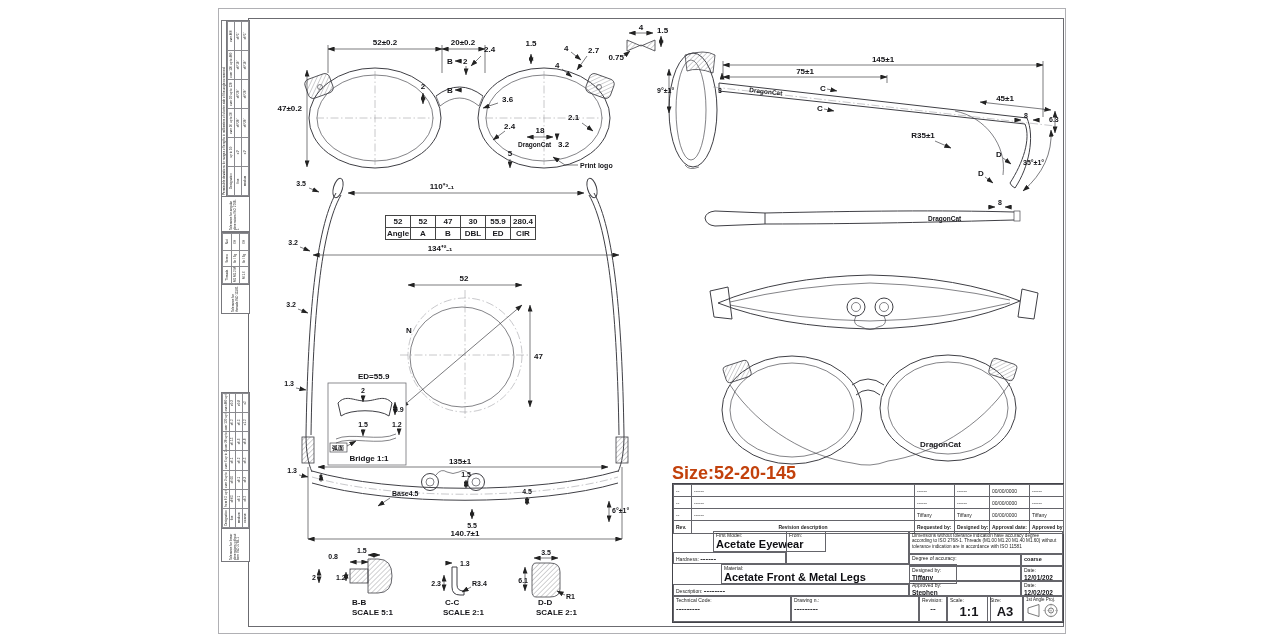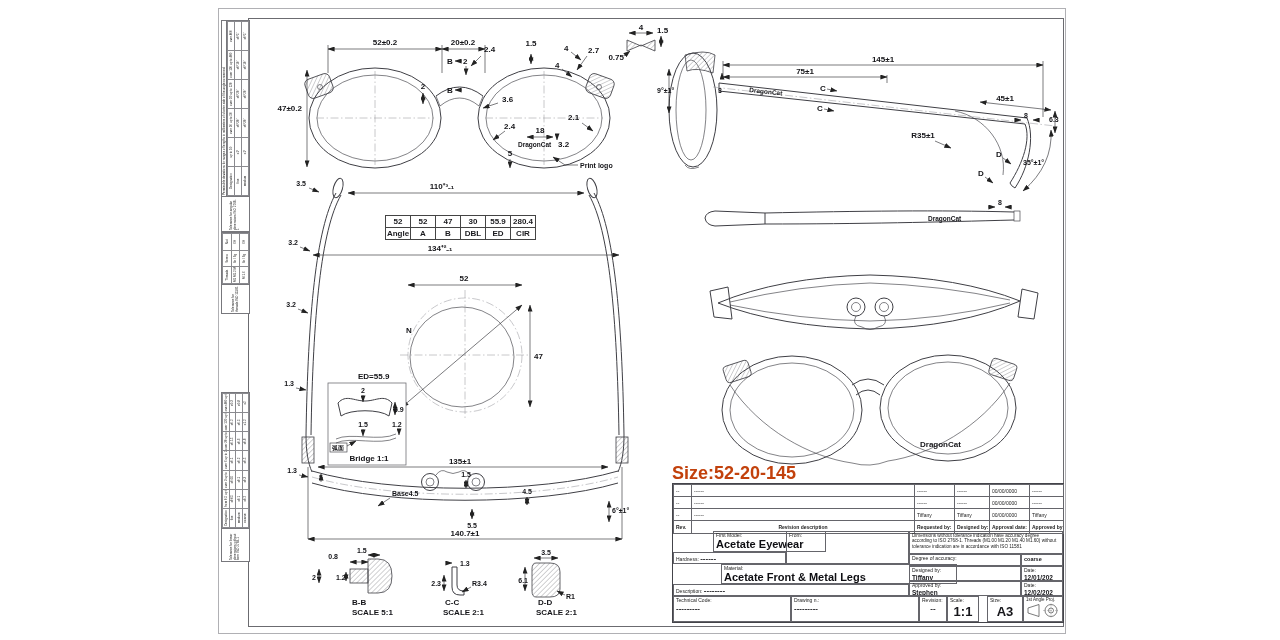--- a/index.html
+++ b/index.html
@@ -536,21 +536,21 @@
     <span class="med">---------</span>
   </div>
   <div class="cell" style="left:118px;top:112px;width:128px;height:26px;">
     <span class="lab">Drawing n.:</span>
     <span class="med">---------</span>
   </div>
   <div class="cell" style="left:246px;top:112px;width:28px;height:26px;">
     <span class="lab">Revision:</span>
     <span class="med" style="text-align:center">--</span>
   </div>
-  <div class="cell" style="left:274px;top:112px;width:32px;height:26px;">
+  <div class="cell" style="left:274px;top:112px;width:44px;height:26px;">
     <span class="lab">Scale:</span>
     <span class="sc">1:1</span>
   </div>
   <div class="cell" style="left:314px;top:112px;width:36px;height:26px;">
     <span class="lab">Size:</span>
     <span class="sc">A3</span>
   </div>
   <div class="cell" style="left:350px;top:112px;width:40px;height:26px;">
     <span class="lab" style="font-size:4.5px">1st Angle Proj.</span>
     <svg width="34" height="15" viewBox="0 0 34 15">

